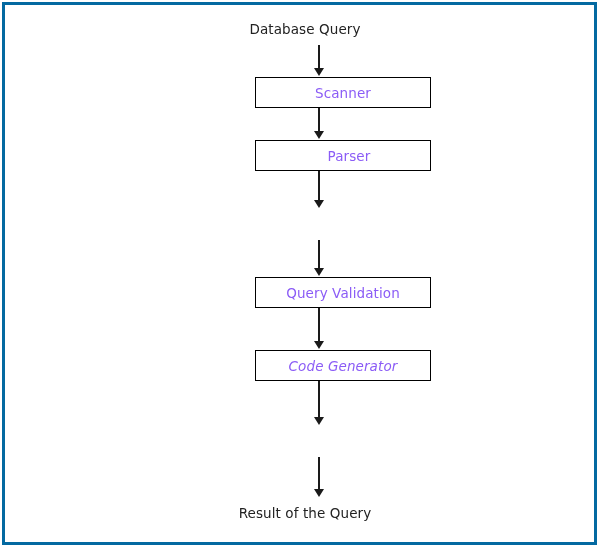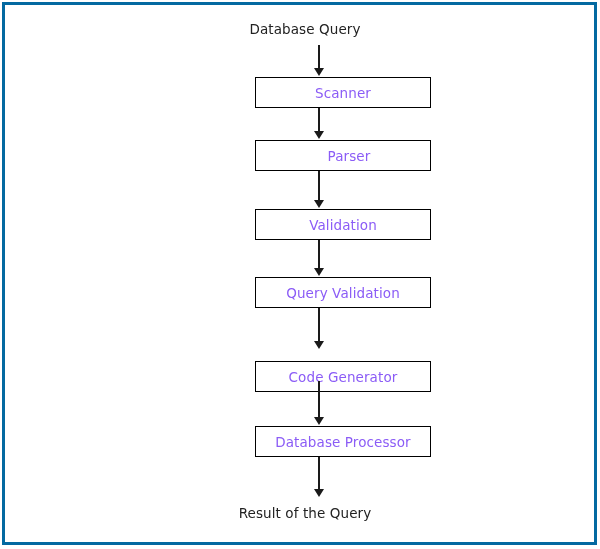--- a/index.html
+++ b/index.html
@@ -106,42 +106,40 @@
       <div class="head" style="top:126px;"></div>
     </div>
 
     <div class="node" style="top:135px;padding-left:12px;">Parser</div>
 
     <div class="connector">
       <div class="shaft" style="top:166px; height:30px;"></div>
       <div class="head" style="top:195px;"></div>
     </div>
 
-    <div class="node" style="top:204px;">Validation</div>
 
     <div class="connector">
       <div class="shaft" style="top:235px; height:29px;"></div>
       <div class="head" style="top:263px;"></div>
     </div>
 
     <div class="node" style="top:272px;">Query Validation</div>
 
     <div class="connector">
       <div class="shaft" style="top:303px; height:34px;"></div>
       <div class="head" style="top:336px;"></div>
     </div>
 
-    <div class="node" style="top:356px;">Code Generator</div>
+    <div class="node" style="top:345px;font-style:italic;">Code Generator</div>
 
     <div class="connector">
       <div class="shaft" style="top:376px; height:37px;"></div>
       <div class="head" style="top:412px;"></div>
     </div>
 
-    <div class="node" style="top:421px;">Database Processor</div>
 
     <div class="connector">
       <div class="shaft" style="top:452px; height:33px;"></div>
       <div class="head" style="top:484px;"></div>
     </div>
 
     <div class="caption" style="top:500px;">Result of the Query</div>
 
   </div>
 </div>

